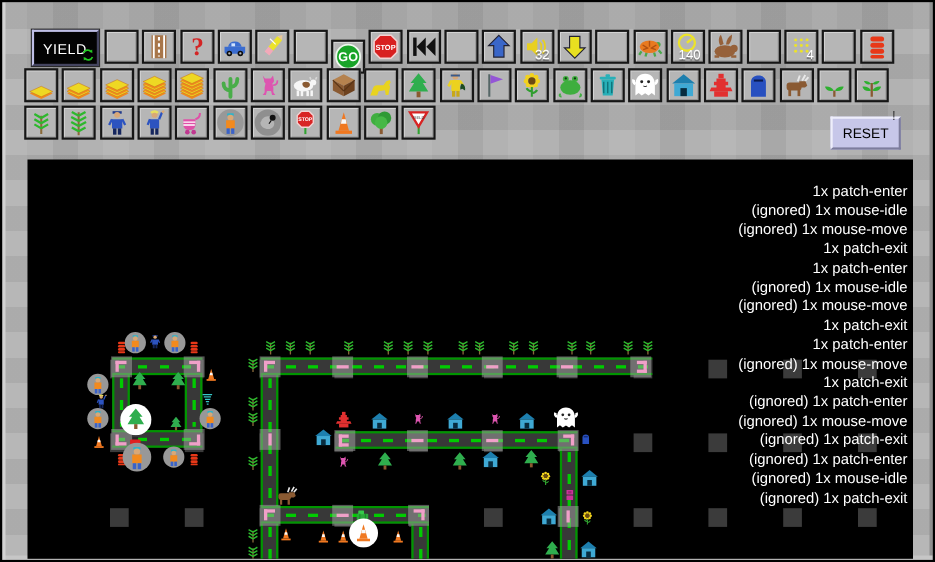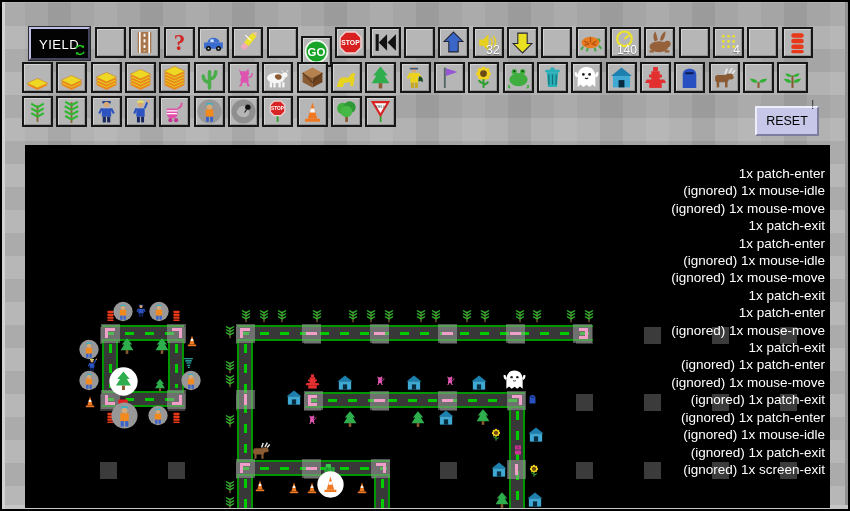--- a/index.html
+++ b/index.html
@@ -1193,16 +1193,15 @@
         <div>1x patch-exit</div>
         <div>1x patch-enter</div>
         <div>(ignored) 1x mouse-move</div>
         <div>1x patch-exit</div>
         <div>(ignored) 1x patch-enter</div>
         <div>(ignored) 1x mouse-move</div>
         <div>(ignored) 1x patch-exit</div>
         <div>(ignored) 1x patch-enter</div>
         <div>(ignored) 1x mouse-idle</div>
         <div>(ignored) 1x patch-exit</div>
-        <div>(ignored) 1x screen-exit</div>
       </div>
   </div>
 </div>
 
 </body></html>

